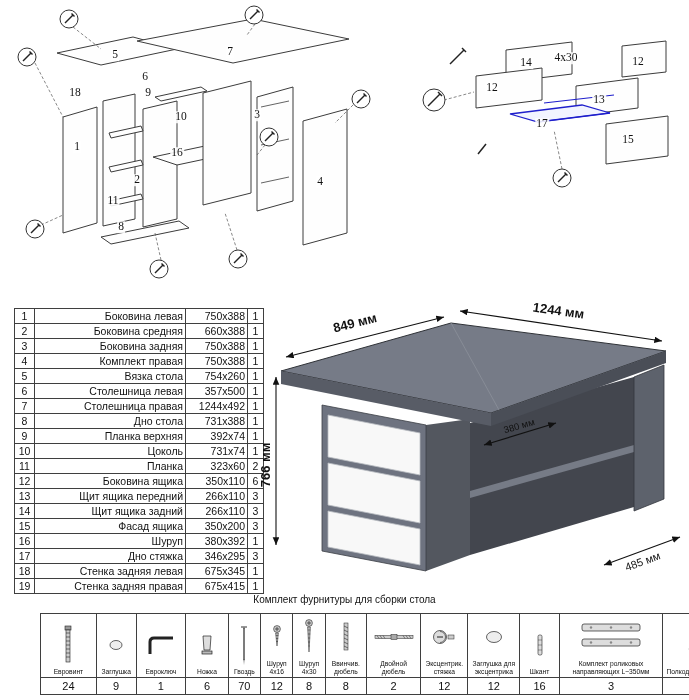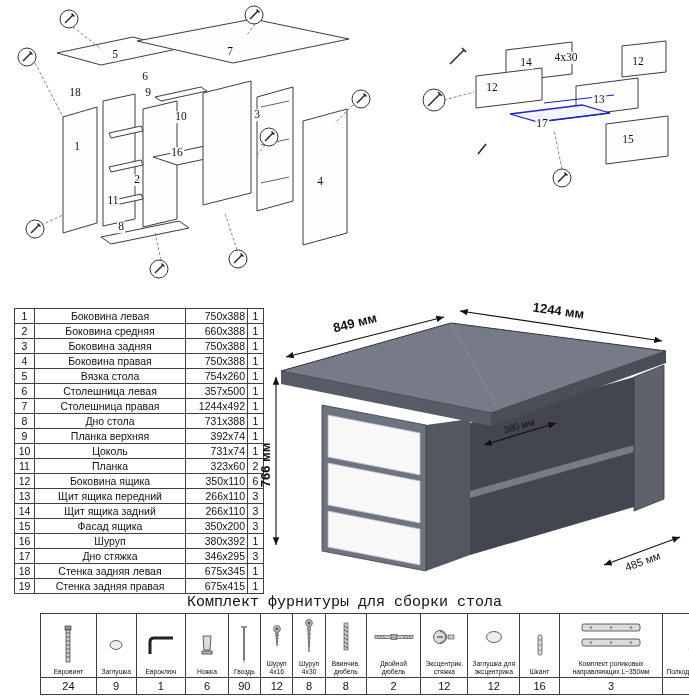--- a/index.html
+++ b/index.html
@@ -8,28 +8,28 @@
   
   #left-diagram{position:absolute;left:5px;top:5px;width:400px;height:290px;}
   #right-diagram{position:absolute;left:414px;top:8px;width:270px;height:200px;}
   .dg-label{position:absolute;transform:translate(-50%,-50%);font-family:"Liberation Serif",serif;
             font-size:11.5px;line-height:1;color:#111;background:rgba(255,255,255,.88);padding:0 1px;}
   
   #parts-table{position:absolute;left:14px;top:308px;border-collapse:collapse;}
   #parts-table td{border:1px solid #3f3f3f;font-size:10.5px;height:14px;line-height:13px;
                   padding:0 2px;white-space:nowrap;color:#111;}
   td.pt-num{width:15px;text-align:center;}
-  td.pt-name{width:146px;text-align:center;margin-top:12px;}
+  td.pt-name{width:146px;text-align:right;margin-top:12px;}
   td.pt-size{width:57px;text-align:right;}
   td.pt-qty{width:11px;text-align:center;}
   
   #desk{position:absolute;left:256px;top:293px;width:432px;height:302px;}
   
   #hw-title{position:absolute;left:0;top:594px;width:689px;text-align:center;
-            font-family:Liberation Mono, monospace;font-size:15px;color:#111;}
+            font-family:Liberation Sans, sans-serif;font-size:10px;color:#111;}
   #hardware-table{position:absolute;left:3px;top:613px;width:683px;border-collapse:collapse;table-layout:fixed;margin-left:37px;}
   #hardware-table td{border:1px solid #3f3f3f;vertical-align:bottom;padding:0;overflow:hidden;}
   .hw-icon{display:flex;align-items:center;justify-content:center;height:46px;}
   .hw-label{font-size:6.7px;line-height:1.15;text-align:center;padding:0 1px 2px;color:#111;
             word-wrap:break-word;}
   .hw-qty{font-size:11px;text-align:center;height:16px;line-height:16px;color:#111;}
 </style>
 </head>
 <body>
 
@@ -146,21 +146,21 @@
           <td class="pt-qty">1</td>
         </tr>
         <tr>
           <td class="pt-num">3</td>
           <td class="pt-name">Боковина задняя</td>
           <td class="pt-size">750x388</td>
           <td class="pt-qty">1</td>
         </tr>
         <tr>
           <td class="pt-num">4</td>
-          <td class="pt-name">Боковина правая</td>
+          <td class="pt-name">Комплект правая</td>
           <td class="pt-size">750x388</td>
           <td class="pt-qty">1</td>
         </tr>
         <tr>
           <td class="pt-num">5</td>
           <td class="pt-name">Вязка стола</td>
           <td class="pt-size">754x260</td>
           <td class="pt-qty">1</td>
         </tr>
         <tr>
@@ -439,21 +439,21 @@
               </svg>
             </div>
             <div class="hw-label">Полкодержатель</div>
           </td>
         </tr>
       <tr>
           <td class="hw-qty">24</td>
           <td class="hw-qty">9</td>
           <td class="hw-qty">1</td>
           <td class="hw-qty">6</td>
-          <td class="hw-qty">90</td>
+          <td class="hw-qty">70</td>
           <td class="hw-qty">12</td>
           <td class="hw-qty">8</td>
           <td class="hw-qty">8</td>
           <td class="hw-qty">2</td>
           <td class="hw-qty">12</td>
           <td class="hw-qty">12</td>
           <td class="hw-qty">16</td>
           <td class="hw-qty">3</td>
           <td class="hw-qty">4</td>
         </tr>

